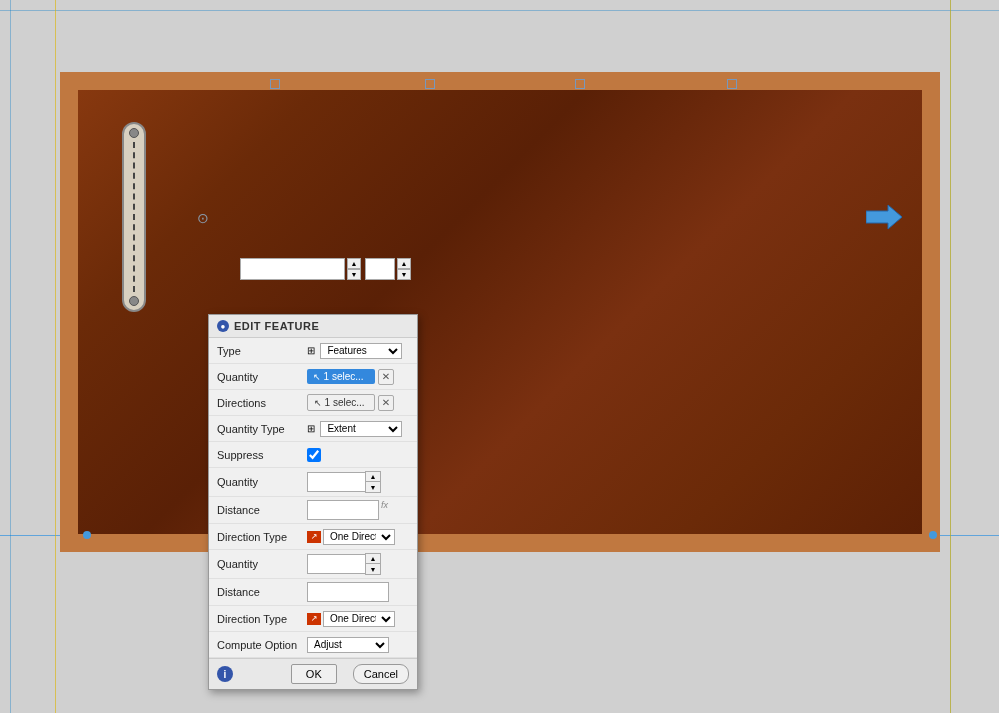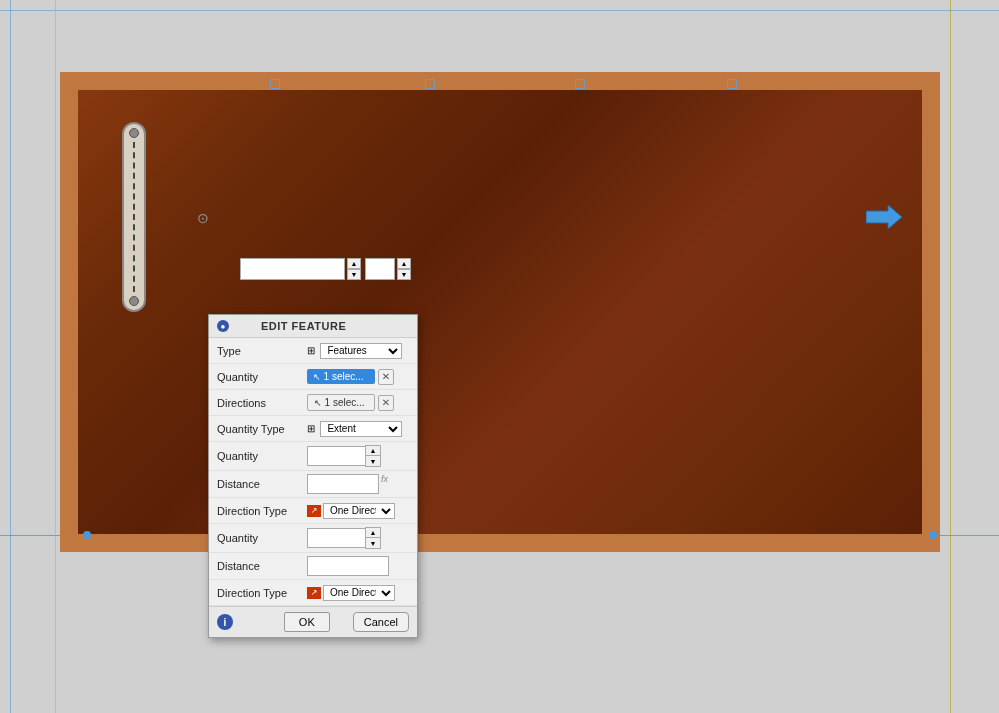--- a/index.html
+++ b/index.html
@@ -134,21 +134,20 @@
       justify-content: center;
       color: white;
       font-size: 8px;
       font-weight: bold;
     }
     .dialog-title-text {
       font-size: 11px;
       font-weight: 600;
       color: #333;
       letter-spacing: 0.5px;
-      margin-left: 27px;
     }
 
     
     .form-row {
       display: flex;
       align-items: center;
       padding: 3px 8px;
       min-height: 26px;
       border-bottom: 1px solid #e0e0e0;
     }
@@ -306,38 +305,38 @@
       color: white;
       font-size: 10px;
       font-weight: bold;
       display: flex;
       align-items: center;
       justify-content: center;
       cursor: pointer;
     }
     .footer-buttons {
       display: flex;
-      gap: 23px;
+      gap: 16px;
       margin-left: 12px;
     }
     .btn-ok {
       padding: 3px 14px;
       font-size: 11px;
       background: #f0f0f0;
       border: 1px solid #999;
       cursor: pointer;
       border-radius: 2px;
     }
     .btn-cancel {
       padding: 3px 10px;
       font-size: 11px;
       background: #f0f0f0;
       border: 1px solid #999;
       cursor: pointer;
-      border-radius: 4px;
+      border-radius: 9px;
     }
 
     
     .corner-handle {
       position: absolute;
       width: 8px;
       height: 8px;
       background: #4499dd;
       border-radius: 50%;
     }
@@ -436,20 +435,26 @@
     <div class="form-row">
       <div class="form-label">Quantity Type</div>
       <div class="form-control">
         <span style="font-size:10px; margin-right:2px;">⊞</span>
         <select class="form-select">
           <option>Extent</option>
         </select>
       </div>
     </div>
 
+    <div class="form-row">
+      <div class="form-label">Suppress</div>
+      <div class="form-control">
+        <input type="checkbox" class="form-checkbox" checked="" style="">
+      </div>
+    </div>
 
     <div class="form-row">
       <div class="form-label">Quantity</div>
       <div class="form-control">
         <div class="num-input-wrap">
           <input type="text" class="num-input" style="">
           <div class="num-spinner">
             <button>▲</button>
             <button>▼</button>
           </div>
@@ -504,20 +509,28 @@
       <div class="form-control">
         <div class="direction-select-wrap">
           <div class="dir-icon">↗</div>
           <select class="form-select" style="width:72px;">
             <option>One Direct...</option>
           </select>
         </div>
       </div>
     </div>
 
+    <div class="form-row">
+      <div class="form-label">Compute Option</div>
+      <div class="form-control">
+        <select class="form-select" style="width:82px;">
+          <option>Adjust</option>
+        </select>
+      </div>
+    </div>
 
     <div class="dialog-footer">
       <div class="info-icon">
         <span>i</span>
       </div>
       <div class="footer-buttons">
         <button class="btn-ok">OK</button>
         <button class="btn-cancel">Cancel</button>
       </div>
     </div>

